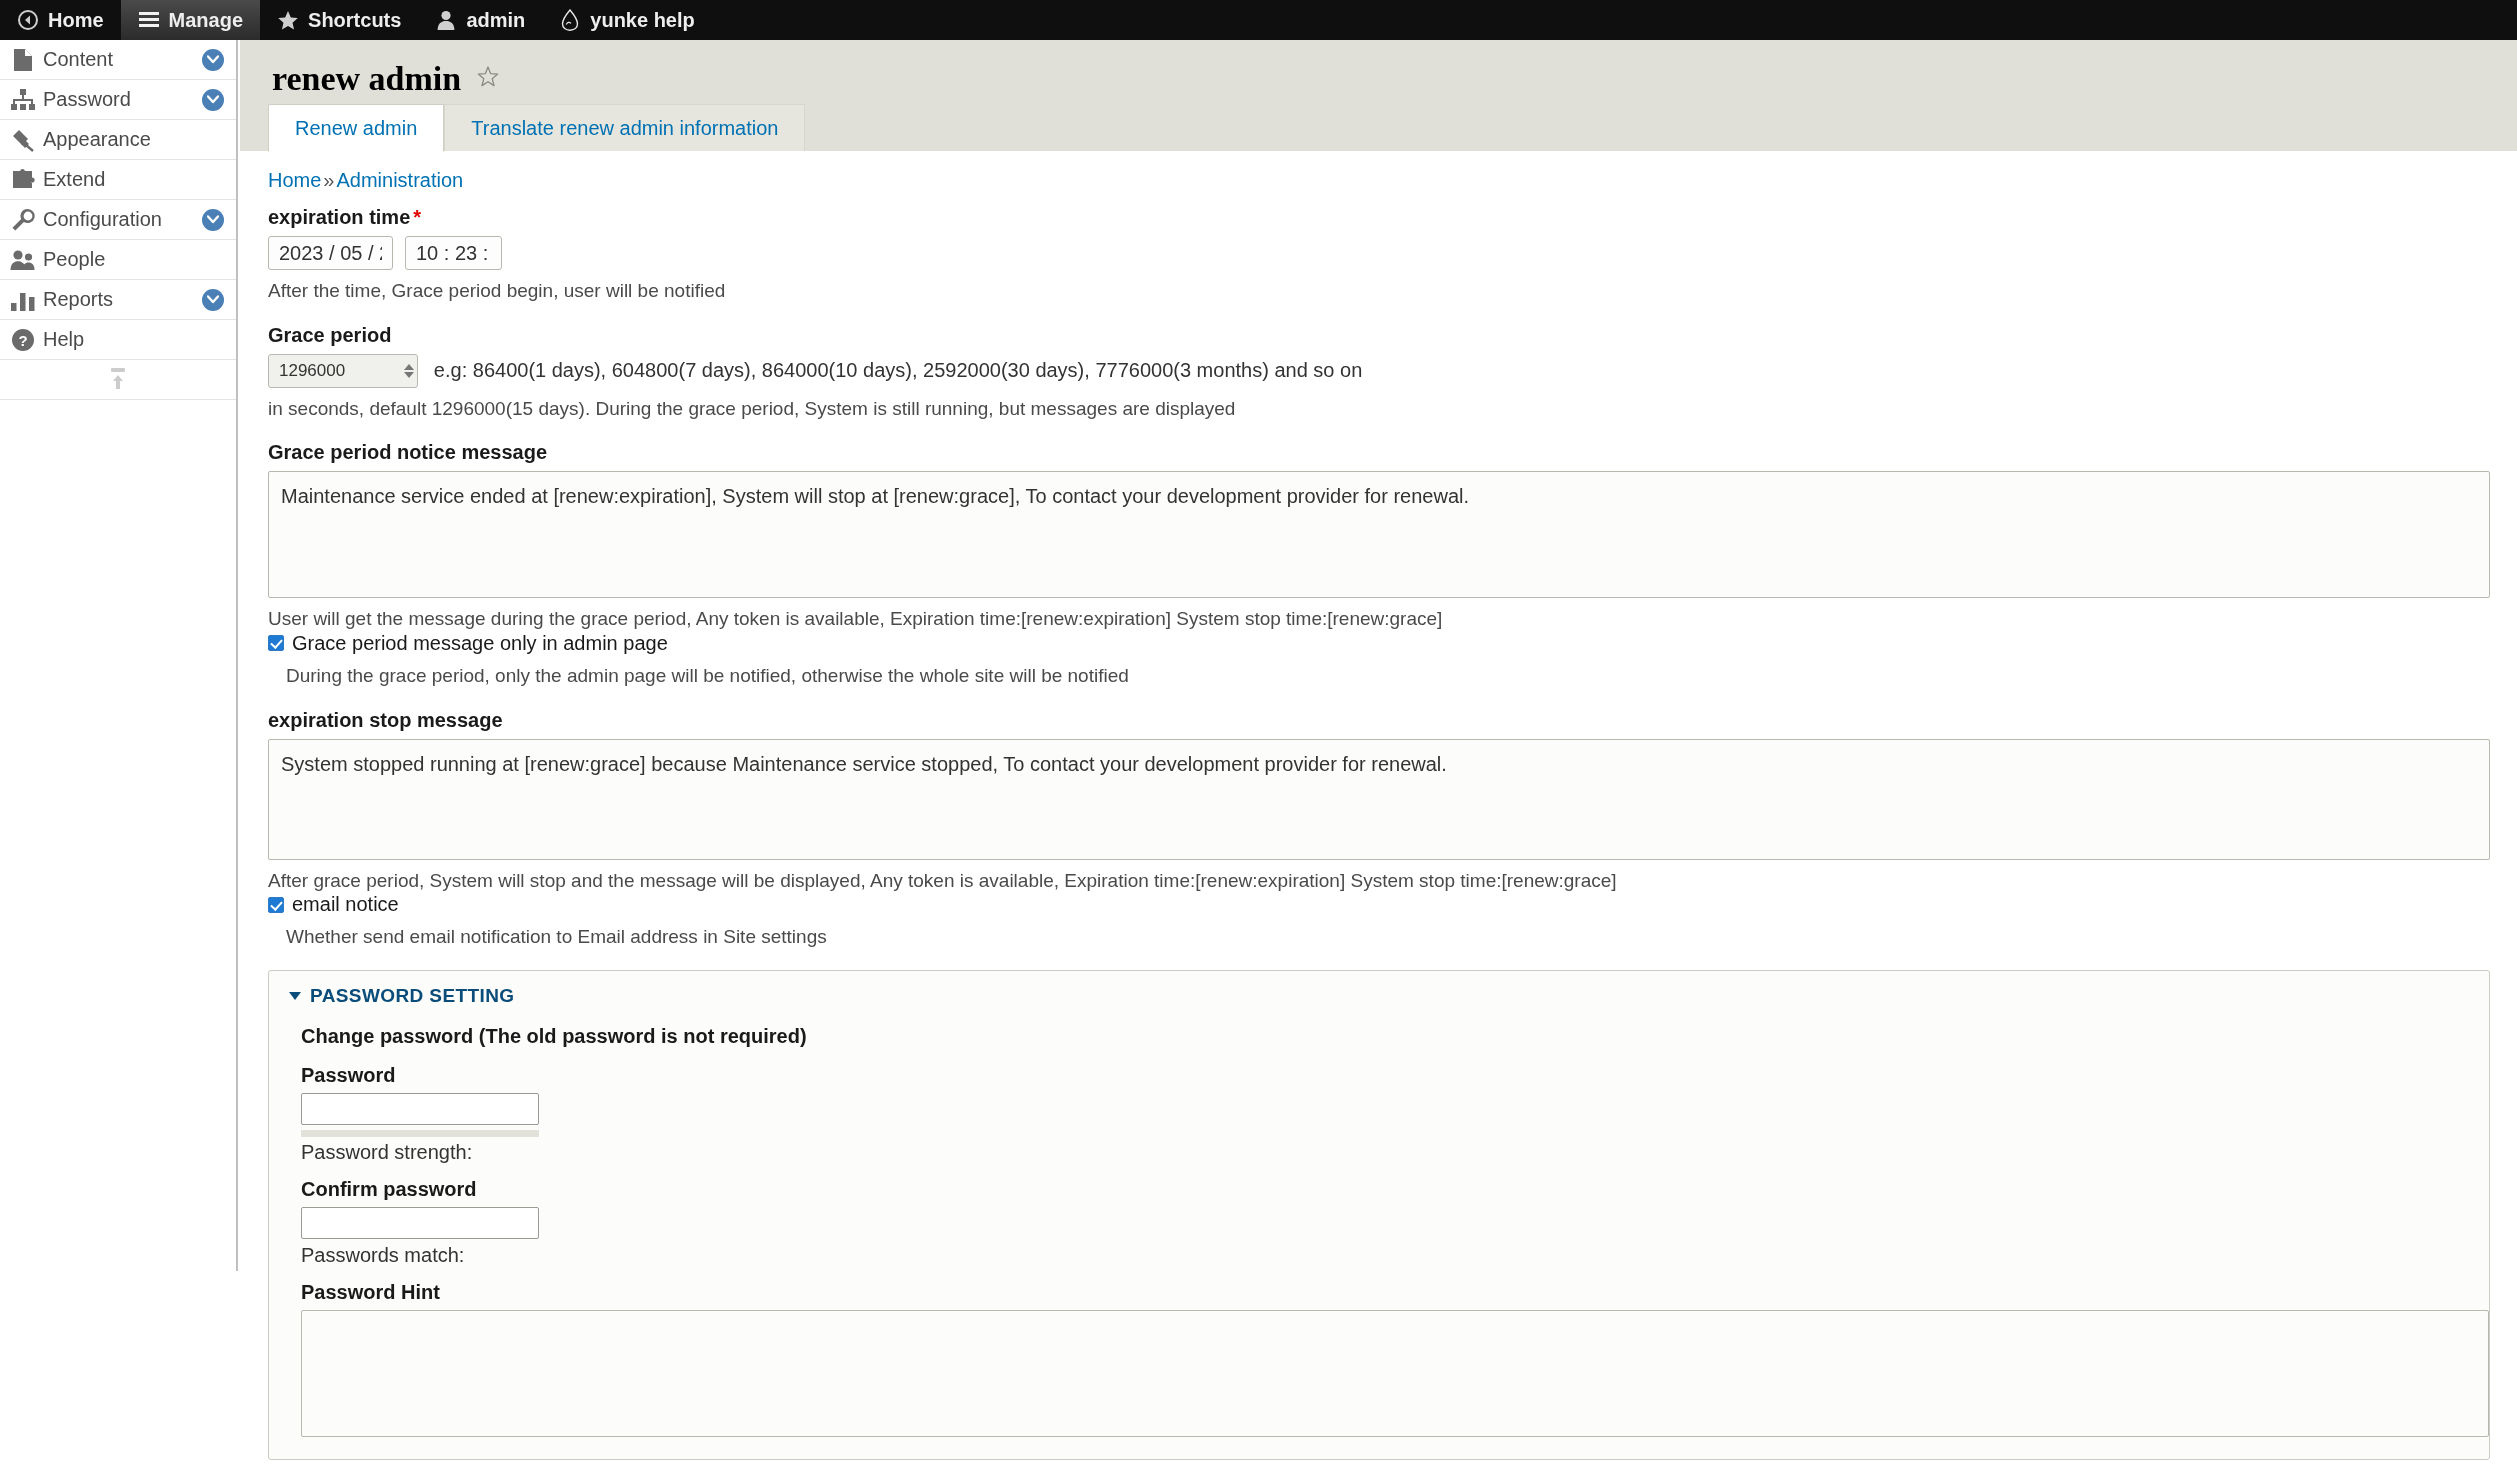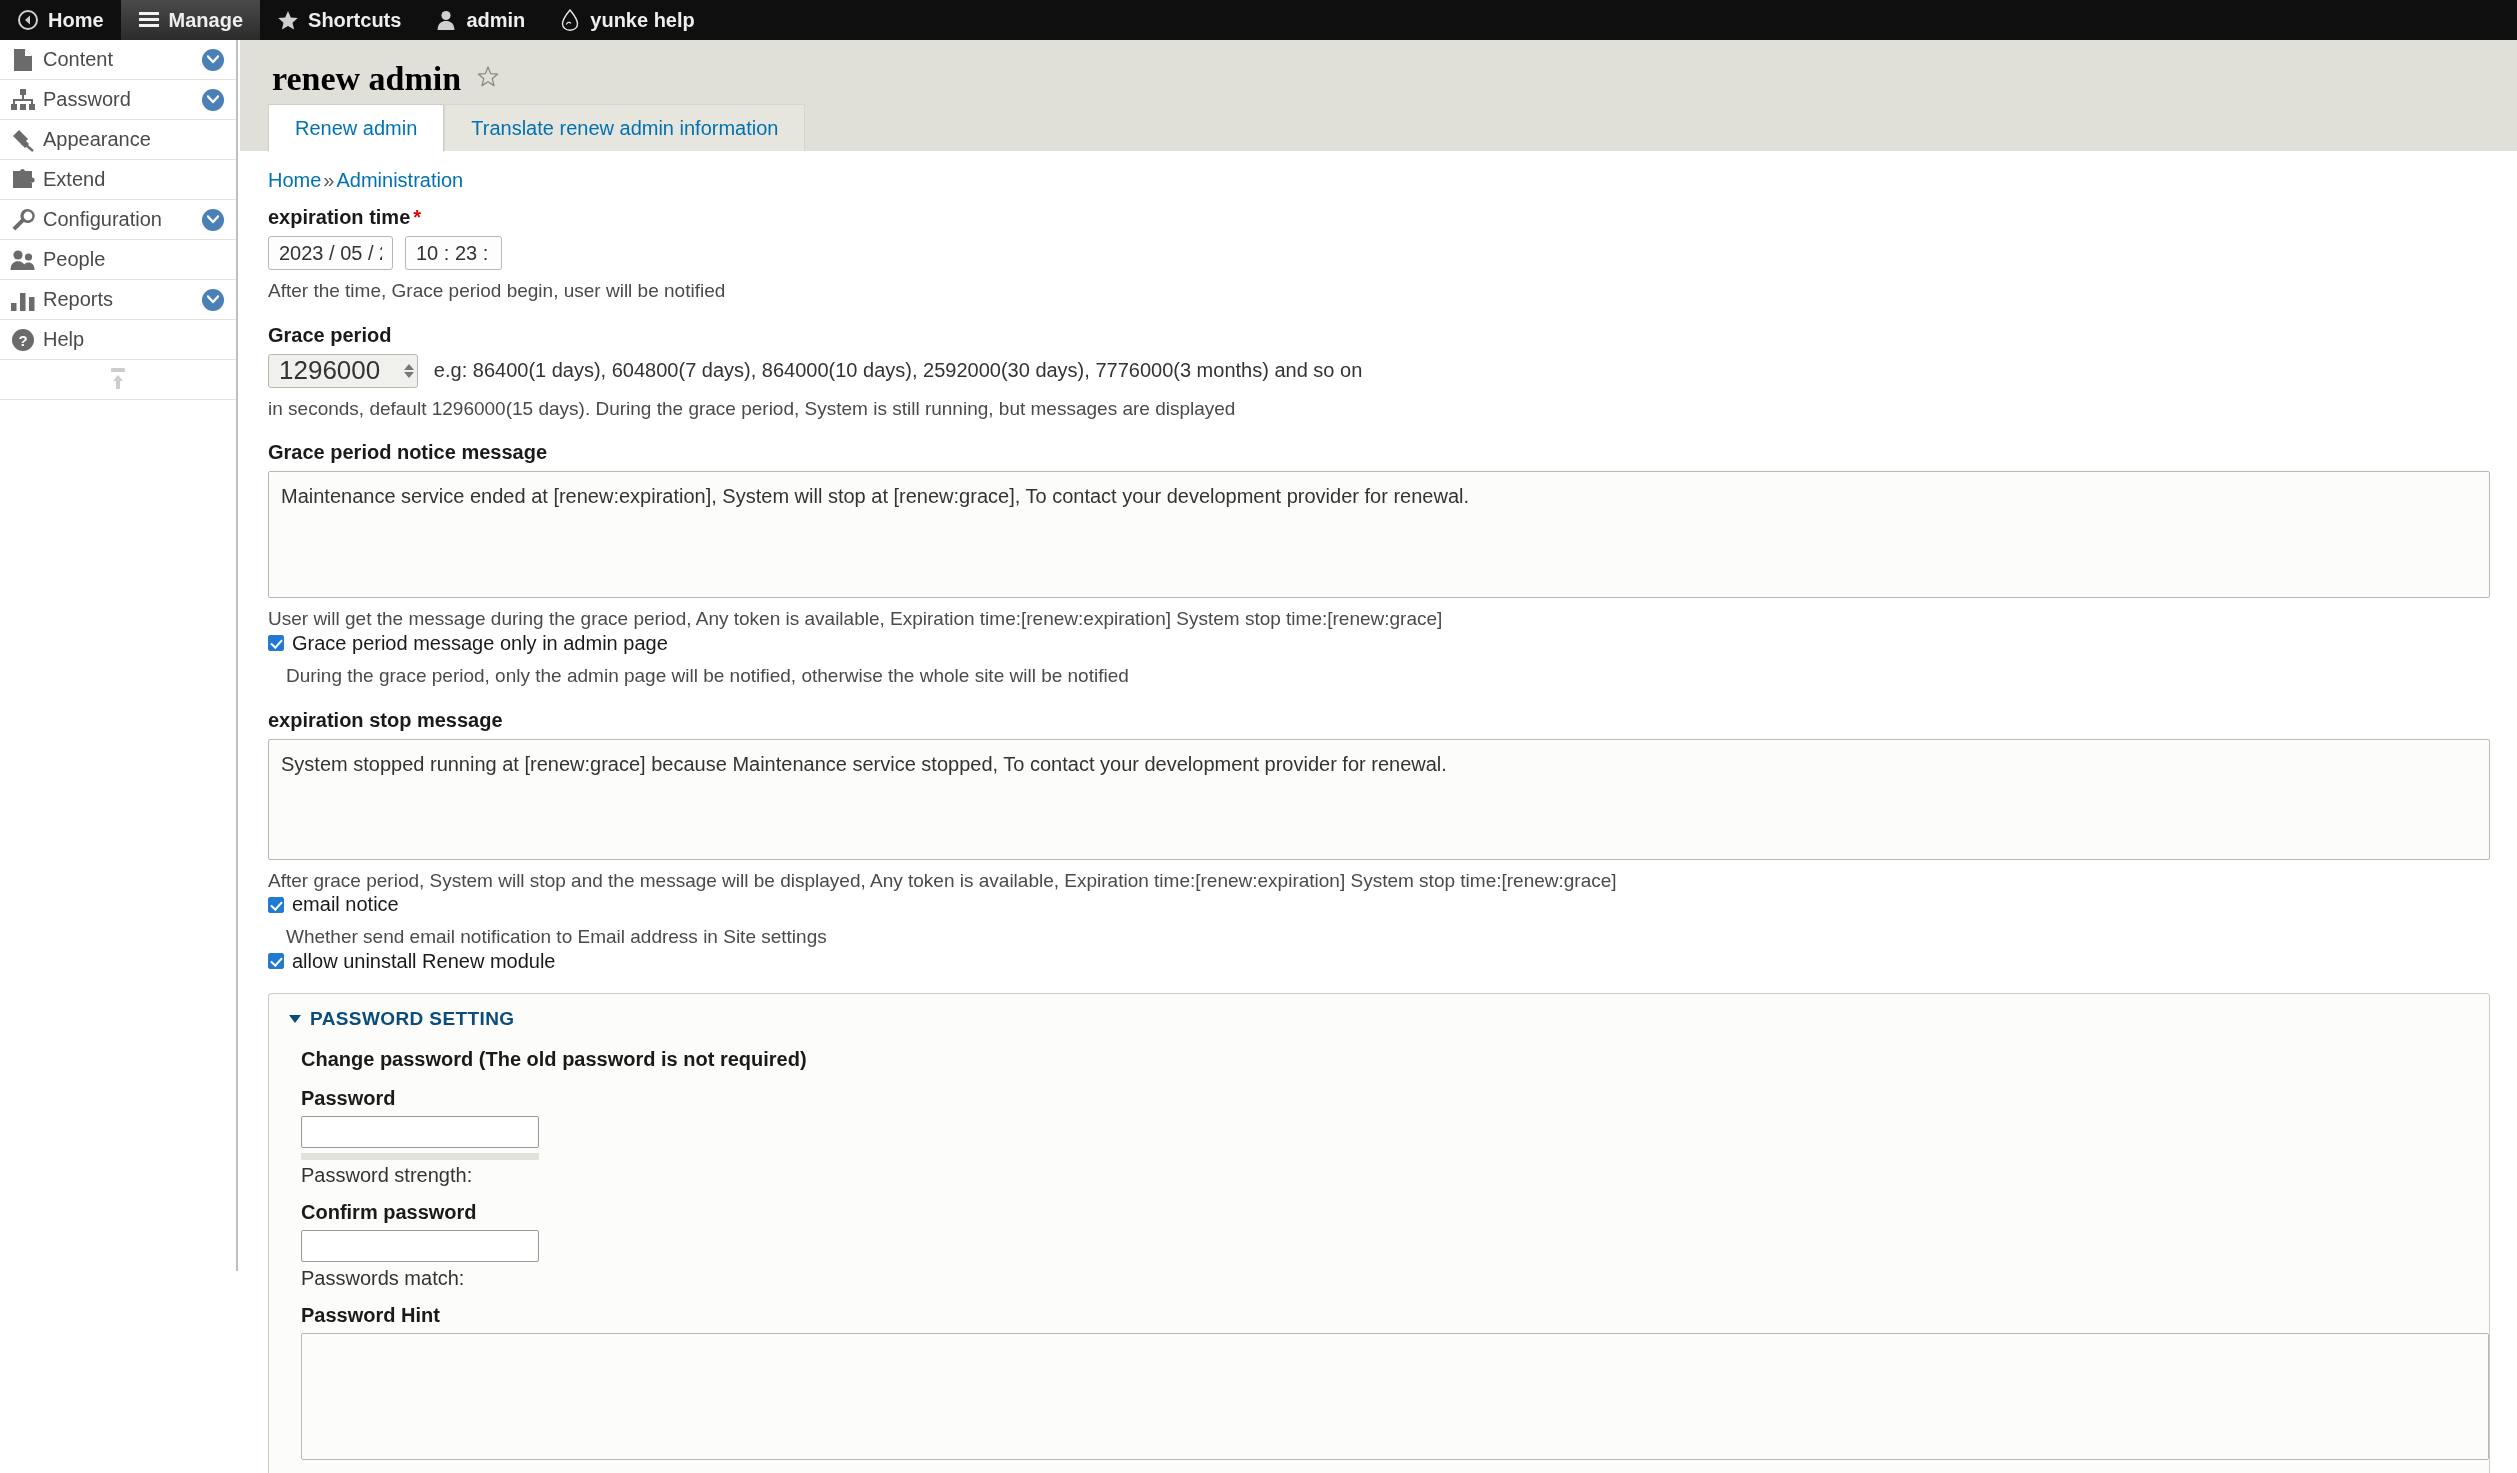--- a/index.html
+++ b/index.html
@@ -187,21 +187,21 @@
   .inp-date { width: 125px; }
   .inp-time { width: 97px; }
 
   .num-wrap {
     display: inline-flex;
     align-items: center;
     position: relative;
     vertical-align: middle;
   }
   .inp-num {
-    font-size: 26px;
+    font-size: 17px;
     color: #333;
     padding: 6px 30px 6px 10px;
     border: 1px solid #b8b8b0;
     border-radius: 3px;
     background: #f0f0ec;
     width: 150px;
     height: 34px;
   }
   .spinner {
     position: absolute;
@@ -532,24 +532,20 @@
     <label class="form-label" style="margin-top:20px;">expiration stop message</label>
     <textarea class="ta ta-stop" style="">System stopped running at [renew:grace] because Maintenance service stopped, To contact your development provider for renewal.</textarea>
     <p class="desc">After grace period, System will stop and the message will be displayed, Any token is available, Expiration time:[renew:expiration] System stop time:[renew:grace]</p>
 
     <div class="cb-row">
       <input type="checkbox" class="cb" checked="" style="">
       <label class="cb-label">email notice</label>
     </div>
     <p class="desc desc-indent">Whether send email notification to Email address in Site settings</p>
 
-    <div class="cb-row">
-      <input type="checkbox" class="cb" checked="" style="">
-      <label class="cb-label">allow uninstall Renew module</label>
-    </div>
 
     <div id="pw-details">
       <div id="pw-summary">
         <span class="tri-down"></span>
         <span>PASSWORD SETTING</span>
       </div>
 
       <div class="pw-sub">Change password (The old password is not required)</div>
 
       <div class="pw-block">

